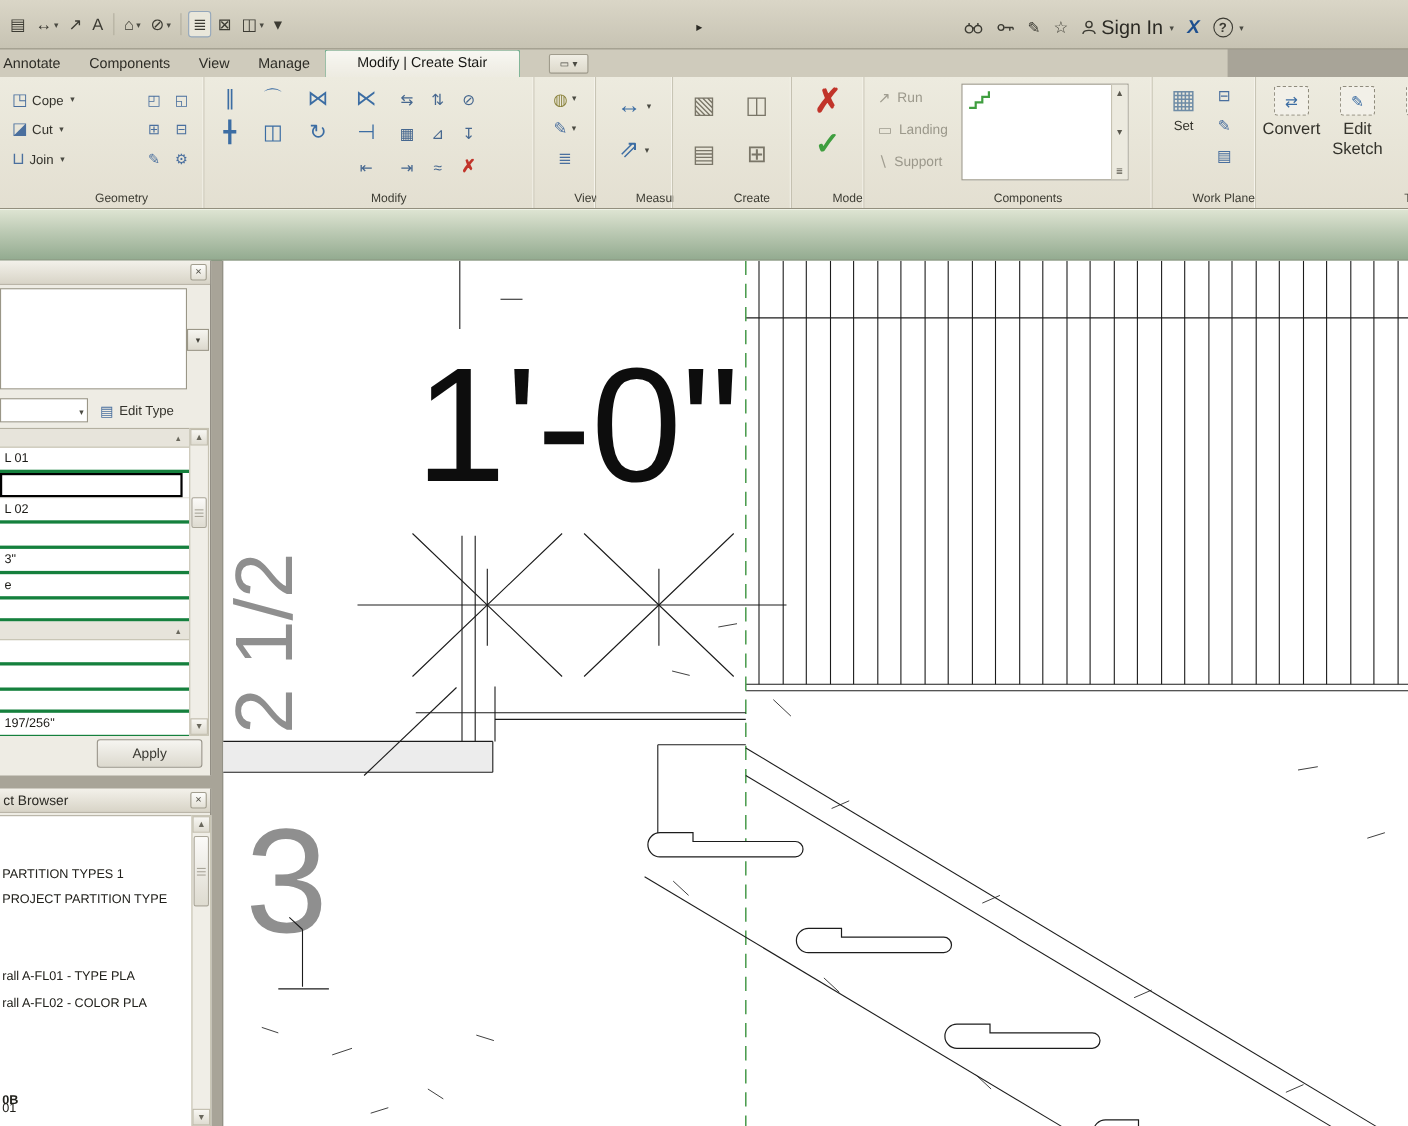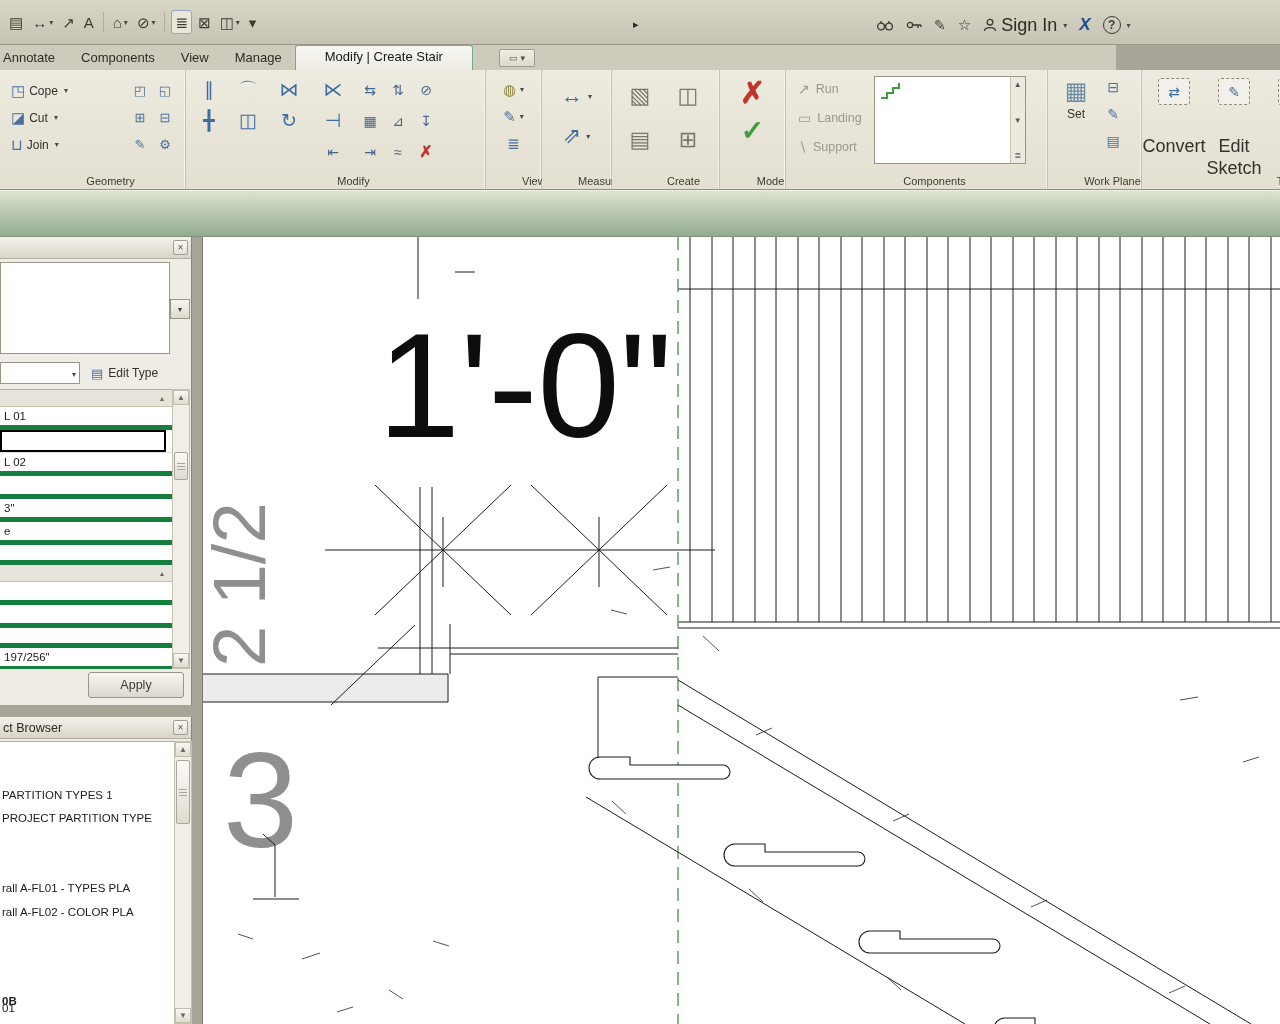--- a/index.html
+++ b/index.html
@@ -92,21 +92,21 @@
   .set-btn{width:40px;display:flex;flex-direction:column;align-items:center;gap:4px;padding-top:3px;}
   .set-icon{font-size:24px;color:#6f8ca6;line-height:1;}
   .set-label{font-size:12px;color:#33322b;}
   .wp-col{display:flex;flex-direction:column;gap:5px;}
   .wp-icon{width:22px;height:22px;display:flex;align-items:center;justify-content:center;font-size:14px;color:#4a6f9e;}
 
   .tools{width:260px;display:flex;padding:6px 0 0 6px;gap:8px;}
   .tool-btn{width:52px;display:flex;flex-direction:column;align-items:center;gap:4px;padding-top:2px;text-align:center;}
   .tool-icon{width:32px;height:27px;border:1.5px dashed #8f8b7c;border-radius:3px;display:flex;align-items:center;
     justify-content:center;font-size:14px;color:#3c6da3;background:#f2f0e8;}
-  .tool-label{font-size:18px;color:#33322b;line-height:1.2;margin-top:27px;}
+  .tool-label{font-size:15px;color:#33322b;line-height:1.2;}
 
   
   #optionsbar{position:absolute;left:0;top:190px;width:1280px;height:47px;
     background:linear-gradient(180deg,#dfe5d3 0%,#bccab4 45%,#93ab90 100%);
     border-bottom:1px solid #7d9479;box-shadow:inset 0 1px 0 #eef2e6;}
 
   
   #props{position:absolute;left:0;top:237px;width:192px;height:468px;background:#eeece4;border-right:1px solid #89857a;}
   .pal-header{height:22px;background:linear-gradient(#f3f1ea,#d8d4c7);display:flex;align-items:center;
     padding:0 3px;border-bottom:1px solid #b4b0a1;}
@@ -115,21 +115,21 @@
     display:flex;align-items:center;justify-content:center;font-size:10px;color:#55534a;border-radius:2px;flex:none;}
   .type-preview{position:absolute;left:0;top:25px;width:170px;height:92px;background:#fff;border:1px solid #9a9687;}
   .type-dd{position:absolute;left:170px;top:62px;width:20px;height:20px;border:1px solid #9a9687;
     background:linear-gradient(#f6f5f0,#dcd9cd);font-size:8px;display:flex;align-items:center;justify-content:center;color:#44423a;}
   .etrow{position:absolute;left:0;top:122px;width:192px;height:28px;display:flex;align-items:center;}
   .et-combo{width:80px;height:22px;background:#fff;border:1px solid #9a9687;position:relative;}
   .et-combo .dd{position:absolute;right:3px;top:7px;}
   .edit-type{margin-left:6px;display:flex;align-items:center;gap:5px;font-size:12px;color:#33322b;padding:2px 5px;}
   .et-icon{font-size:13px;color:#4a6f9e;}
   .pgrid{position:absolute;left:0;top:152px;width:172px;height:280px;background:#fff;border-top:1px solid #b4b0a1;overflow:hidden;}
-  .grow{height:23px;border-bottom:5px solid #15803d;display:flex;align-items:center;padding-left:4px;
+  .grow{height:23px;border-bottom:3px solid #15803d;display:flex;align-items:center;padding-left:4px;
     font-size:11.5px;color:#1c1b17;}
   .grow.group{height:17px;background:#e7e4db;border-bottom:1px solid #c6c2b2;justify-content:flex-end;
     padding-right:8px;color:#6a685d;font-size:8px;}
   .grow.h20{height:20px;}
   .selwrap{height:23px;border-bottom:1px solid #e3e1d9;padding:0;}
   .selbox{width:166px;height:22px;border:2px solid #000;background:#fff;font-size:11.5px;padding-left:3px;
     display:flex;align-items:center;color:#1c1b17;}
   .apply-btn{position:absolute;left:88px;top:435px;width:96px;height:26px;border:1px solid #99958a;border-radius:3px;
     background:linear-gradient(#f6f5f1,#dcd9ce);display:flex;align-items:center;justify-content:center;
     font-size:12.5px;color:#3a3932;}
@@ -475,21 +475,21 @@
 </div>
 
 <div id="pbrowser">
   <div class="pal-header">
     <span class="pal-title">ct Browser</span>
     <span class="xbtn">×</span>
   </div>
   <div class="pb-body">
     <span class="pb-item" style="top:47px;">PARTITION TYPES 1</span>
     <span class="pb-item" style="top:70px;">PROJECT PARTITION TYPE</span>
-    <span class="pb-item" style="top:140px;">rall  A-FL01 - TYPES PLA</span>
+    <span class="pb-item" style="top:140px;">rall  A-FL01 - TYPE PLA</span>
     <span class="pb-item" style="top:164px;">rall A-FL02 - COLOR PLA</span>
     <span class="pb-item" style="top:253px;font-weight:bold;">0B</span>
     <span class="pb-item" style="top:260px;">01</span>
   </div>
   <div class="vscroll" style="left:174px;top:24px;height:283px;">
     <span class="vs-arrow" style="top:0;">▲</span>
     <div class="vs-thumb" style="top:18px;height:64px;">
         <i></i>
         <i></i>
         <i></i>

